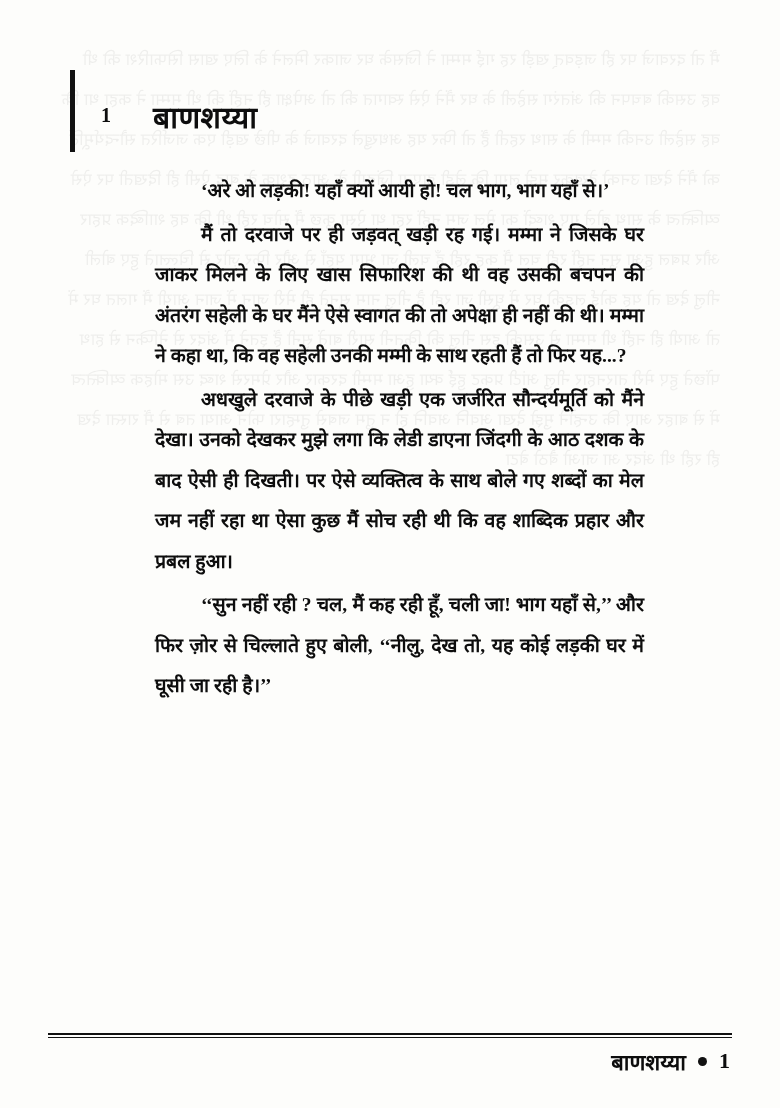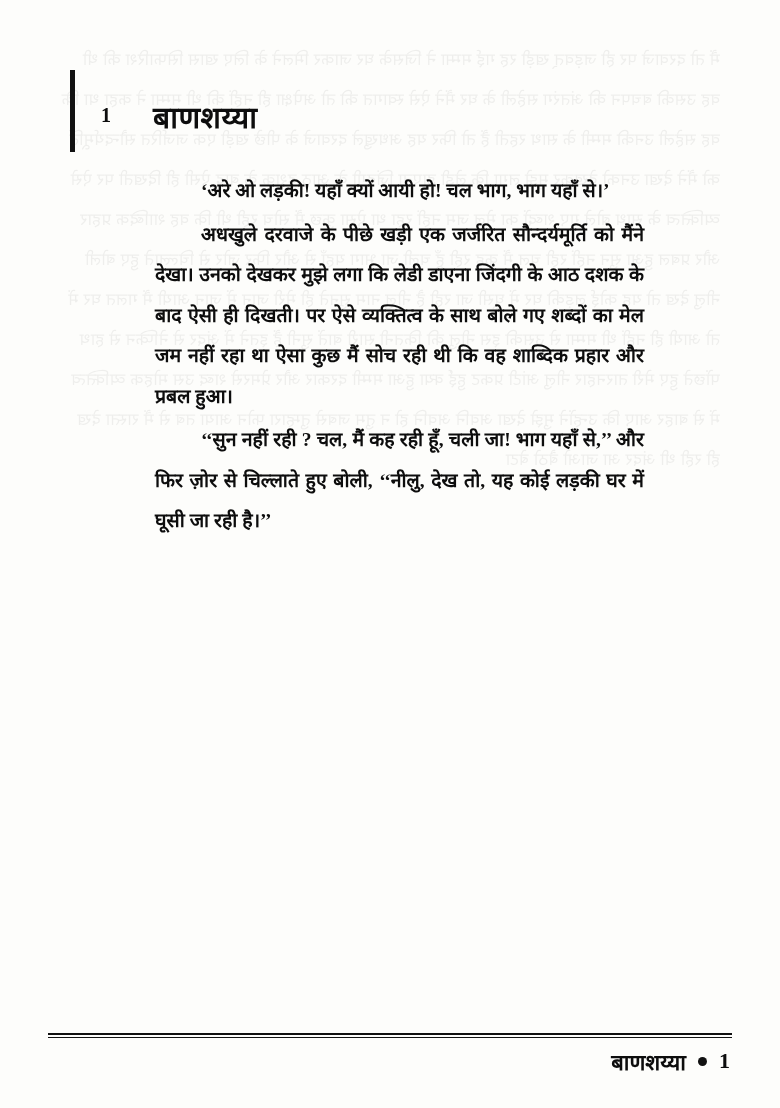--- a/index.html
+++ b/index.html
@@ -119,20 +119,21 @@
   <div class="bleed">मैं तो दरवाजे पर ही जड़वत् खड़ी रह गई मम्मा ने जिसके घर जाकर मिलने के लिए खास सिफारिश की थी वह उसकी बचपन की अंतरंग सहेली के घर मैंने ऐसे स्वागत की तो अपेक्षा ही नहीं की थी मम्मा ने कहा था कि वह सहेली उनकी मम्मी के साथ रहती हैं तो फिर यह अधखुले दरवाजे के पीछे खड़ी एक जर्जरित सौन्दर्यमूर्ति को मैंने देखा उनको देखकर मुझे लगा कि लेडी डाएना जिंदगी के आठ दशक के बाद ऐसी ही दिखती पर ऐसे व्यक्तित्व के साथ बोले गए शब्दों का मेल जम नहीं रहा था ऐसा कुछ मैं सोच रही थी कि वह शाब्दिक प्रहार और प्रबल हुआ सुन नहीं रही चल मैं कह रही हूँ चली जा भाग यहाँ से और फिर ज़ोर से चिल्लाते हुए बोली नीलु देख तो यह कोई लड़की घर में घूसी जा रही है नीलु नाम सुनते ही मेरी जान में जान आयी मैं गलत घर में तो आयी ही नहीं थी मम्मा से उसकी इस नीलु की कितनी सारी बातें सुनी हैं इतने में अंदर से नेप्किन से हाथ पोंछते हुए मेरी तारनहार नीलु आंटी प्रकट हुईं क्या हुआ मम्मी दरकार और प्रेमरसे शब्द उस मोहक व्यक्तित्व में से बाहर आए कि उन्होंने मुझे देखा अवनि अवनि हो न तुम जबसे तुम्हारा फोन आया तब से मैं रास्ता देख ही रही थी अंदर आ जाओ बैठो बेटा</div>
 
   <div class="chapter-head">
     <div class="chapter-rule"></div>
     <div class="chapter-num">1</div>
     <div class="chapter-title">बाणशय्या</div>
   </div>
 
   <div class="body-text">
     <p>‘अरे ओ लड़की! यहाँ क्यों आयी हो! चल भाग, भाग यहाँ से।’</p>
+    <p>मैं तो दरवाजे पर ही जड़वत् खड़ी रह गई। मम्मा ने जिसके घर जाकर मिलने के लिए खास सिफारिश की थी वह उसकी बचपन की अंतरंग सहेली के घर मैंने ऐसे स्वागत की तो अपेक्षा ही नहीं की थी। मम्मा ने कहा था, कि वह सहेली उनकी मम्मी के साथ रहती हैं तो फिर यह...?</p>
     <p>अधखुले दरवाजे के पीछे खड़ी एक जर्जरित सौन्दर्यमूर्ति को मैंने देखा। उनको देखकर मुझे लगा कि लेडी डाएना जिंदगी के आठ दशक के बाद ऐसी ही दिखती। पर ऐसे व्यक्तित्व के साथ बोले गए शब्दों का मेल जम नहीं रहा था ऐसा कुछ मैं सोच रही थी कि वह शाब्दिक प्रहार और प्रबल हुआ।</p>
     <p>‘‘सुन नहीं रही ? चल, मैं कह रही हूँ, चली जा! भाग यहाँ से,’’ और फिर ज़ोर से चिल्लाते हुए बोली, ‘‘नीलु, देख तो, यह कोई लड़की घर में घूसी जा रही है।’’</p>
   </div>
 
   <div class="footer-rule"></div>
 
   <div class="footer">
     <span>बाणशय्या</span>
     <span class="dot"></span>
     <span>1</span>

